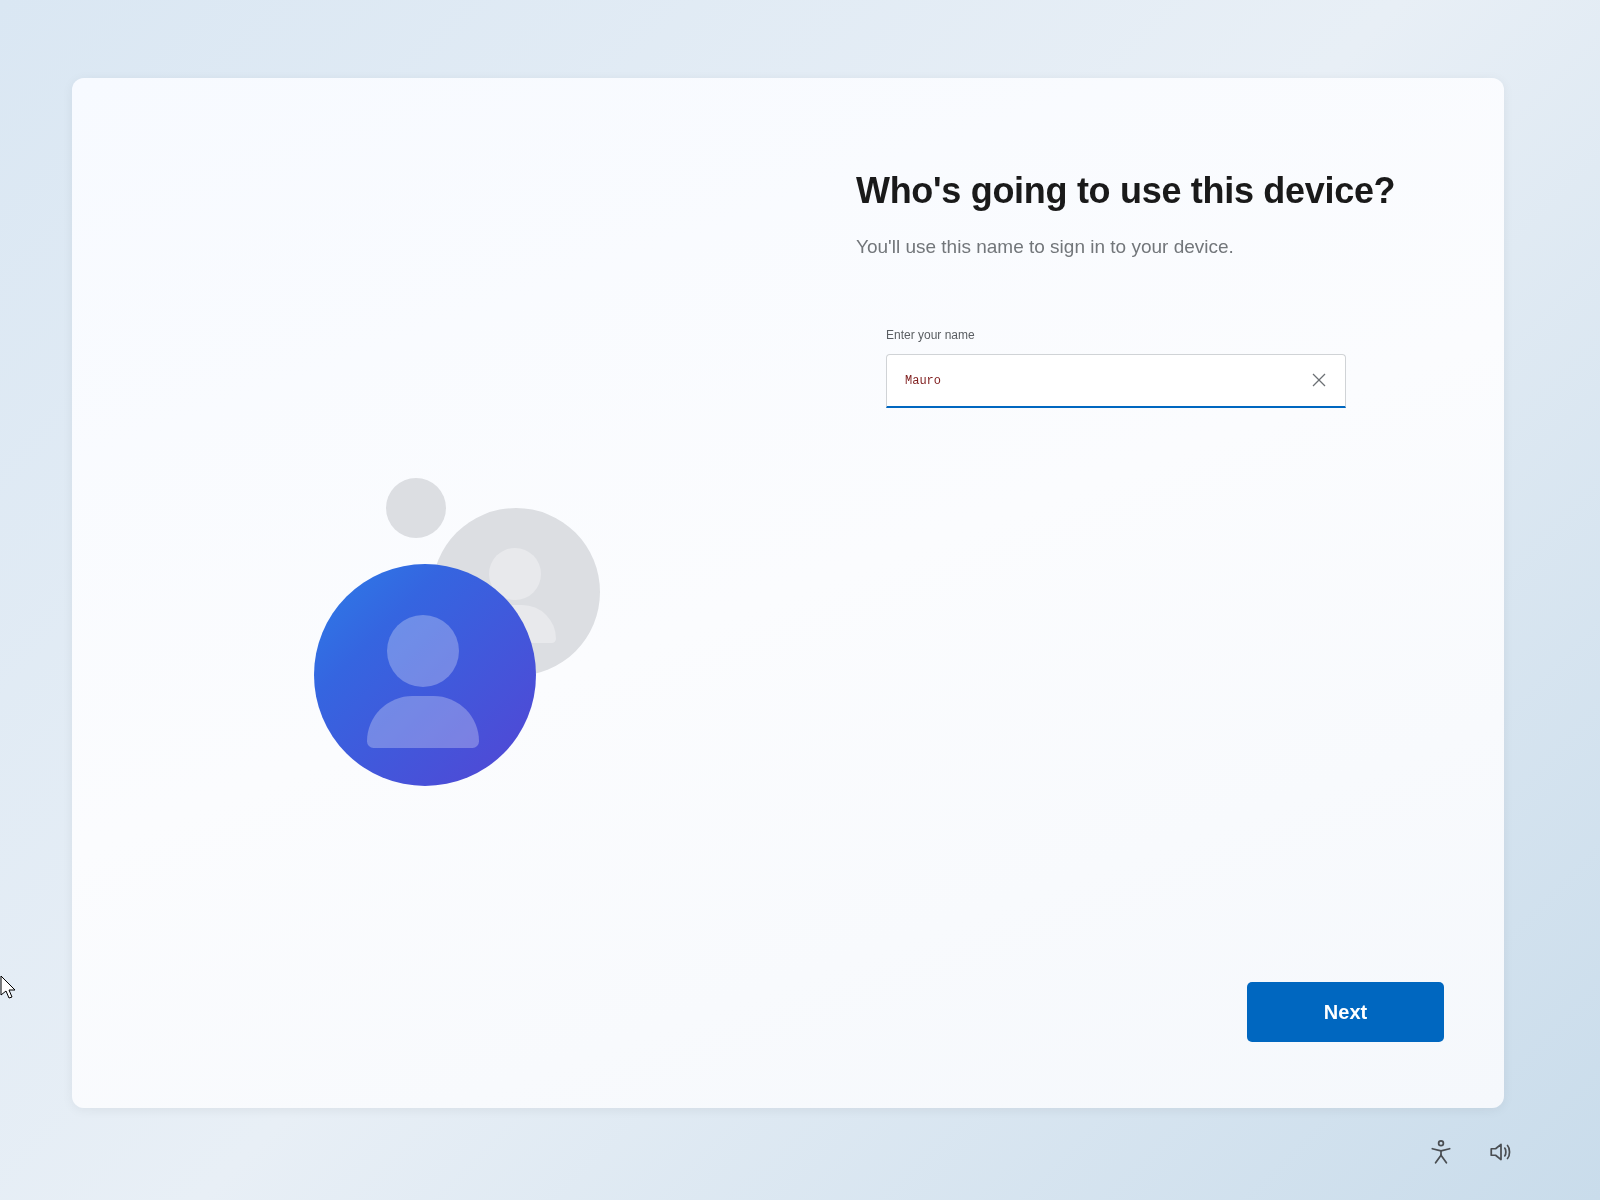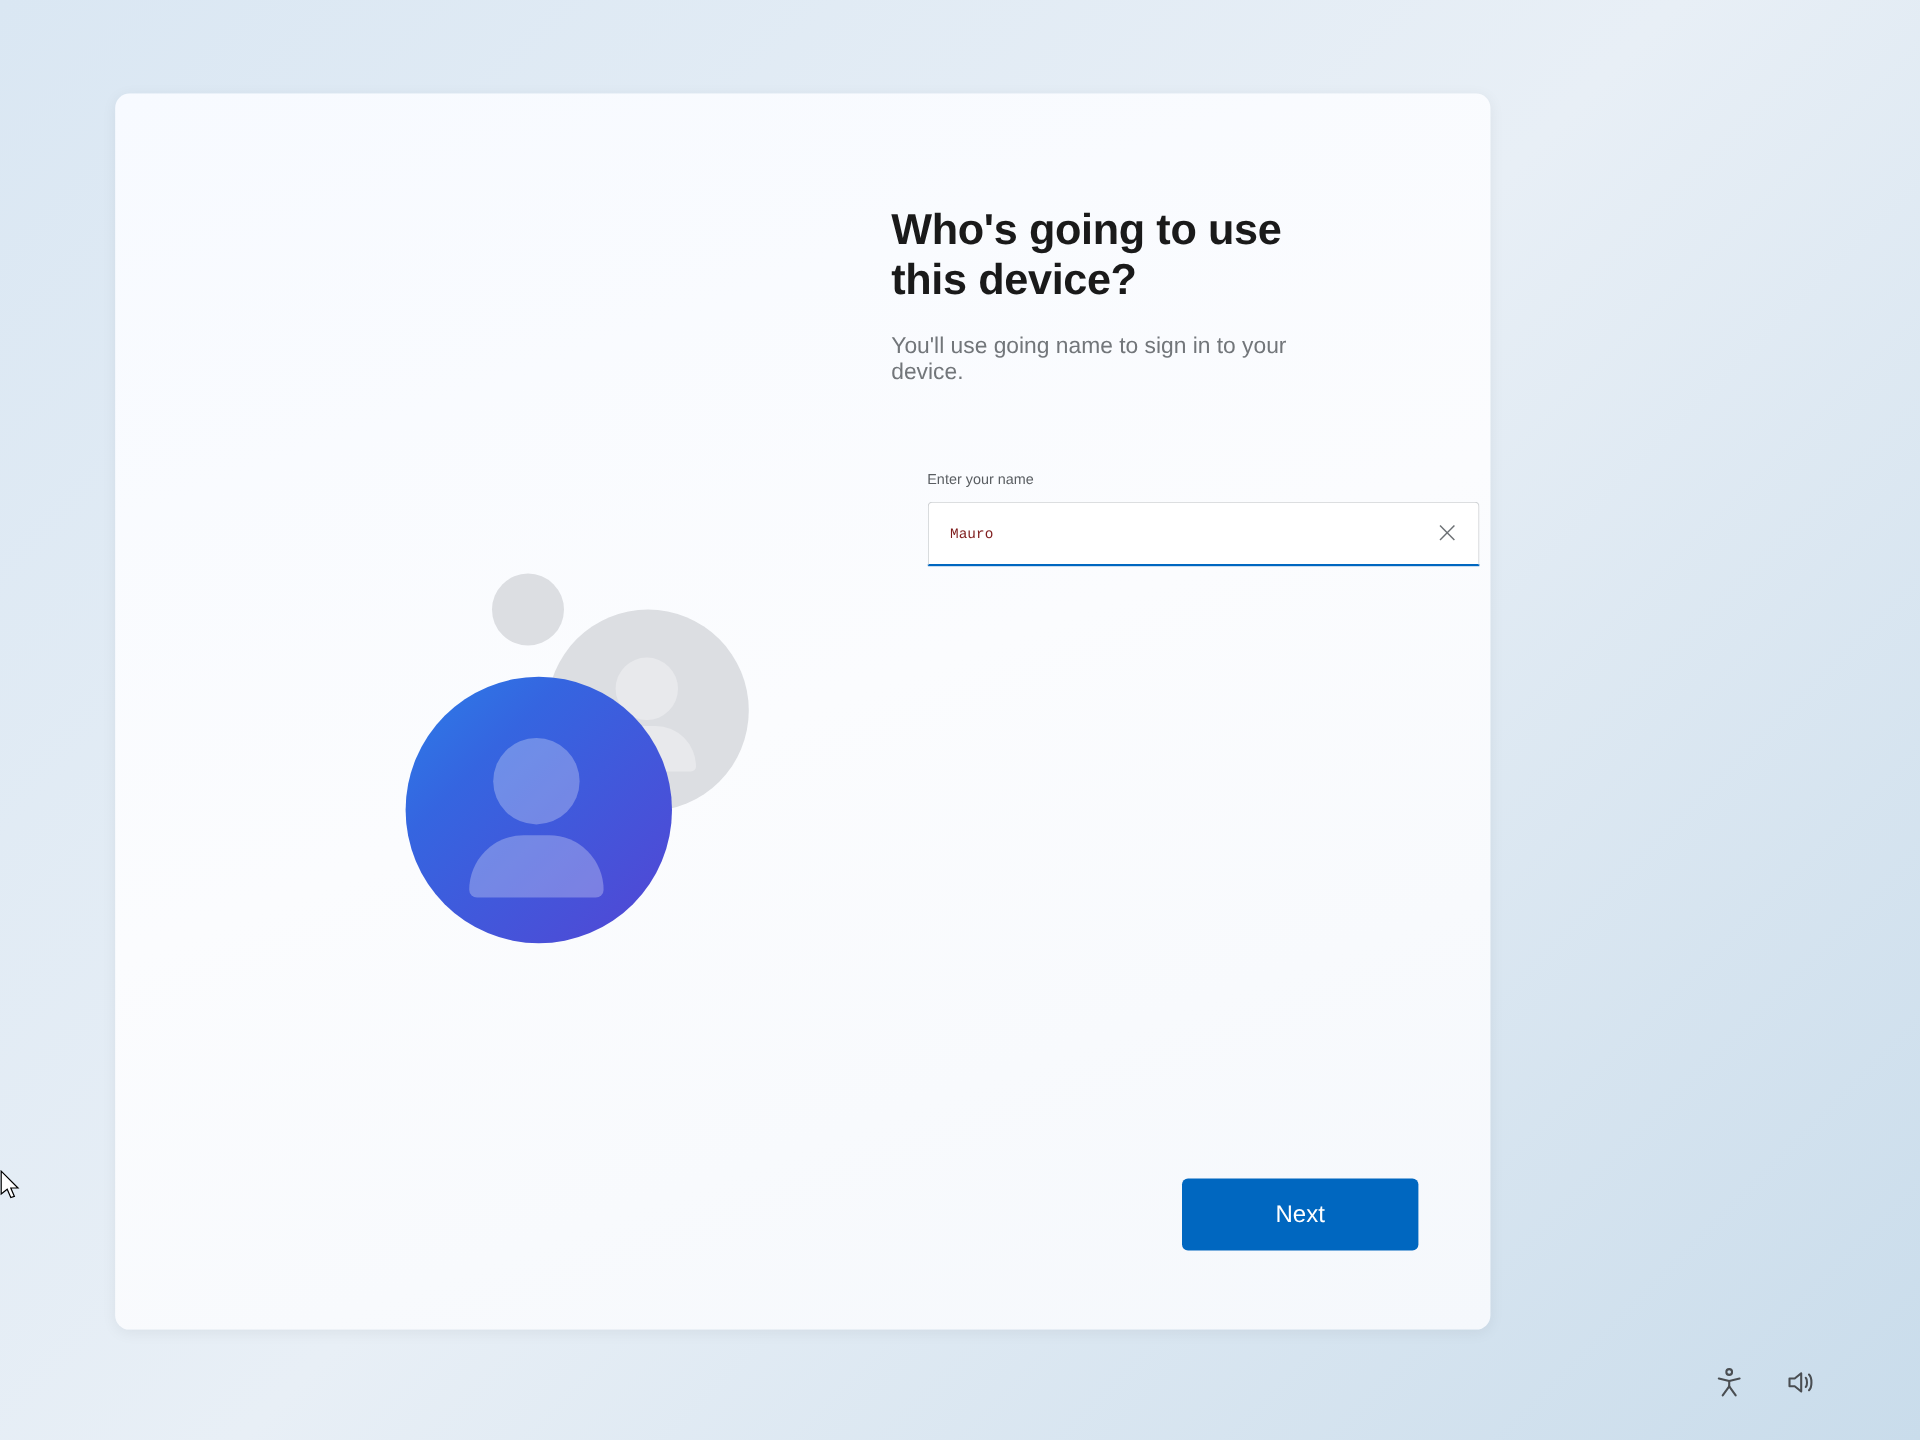--- a/index.html
+++ b/index.html
@@ -12,23 +12,23 @@
       width: 1600px;
       height: 1200px;
       font-family: 'Segoe UI', -apple-system, BlinkMacSystemFont, sans-serif;
       background: linear-gradient(135deg, #dae7f3 0%, #e8eff6 50%, #c9dceb 100%);
       position: relative;
       overflow: hidden;
     }
     
     .main-card {
       position: absolute;
-      left: 96px;
+      left: 72px;
       top: 78px;
-      width: 1146px;
+      width: 1432px;
       height: 1030px;
       background: linear-gradient(160deg, #f7faff 0%, #fbfcfe 50%, #f5f8fc 100%);
       border-radius: 12px;
       box-shadow: 0 2px 12px rgba(0, 0, 0, 0.06);
       display: flex;
       padding-left: 32px;
     }
     
     .left-panel {
       width: 48%;
@@ -191,21 +191,21 @@
       bottom: 66px;
       width: 197px;
       height: 60px;
       background: #0067c0;
       color: #ffffff;
       border: none;
       border-radius: 5px;
       font-size: 20px;
       font-family: inherit;
       cursor: pointer;
-      font-weight: 400;
+      font-weight: 700;
     }
     
     .bottom-icons {
       position: absolute;
       right: 85px;
       bottom: 32px;
       display: flex;
       gap: 32px;
       align-items: center;
     }
@@ -242,21 +242,21 @@
       </div>
       <div class="blue-circle">
         <div class="head"></div>
         <div class="body"></div>
       </div>
     </div>
   </div>
 
   <div class="right-panel">
     <h1 class="heading">Who's going to use this device?</h1>
-    <p class="subtitle">You'll use going name to sign in to your device.</p>
+    <p class="subtitle">You'll use this name to sign in to your device.</p>
 
     <div class="input-section">
       <div class="input-label">Enter your name</div>
       <div class="input-wrapper">
         <input type="text" class="name-input" value="Mauro" style="">
         <button class="clear-btn">
           <span>
             <svg viewBox="0 0 16 16" stroke="currentColor" stroke-width="1.2" fill="none">
               <line x1="2" y1="2" x2="14" y2="14"></line>
               <line x1="14" y1="2" x2="2" y2="14"></line>

